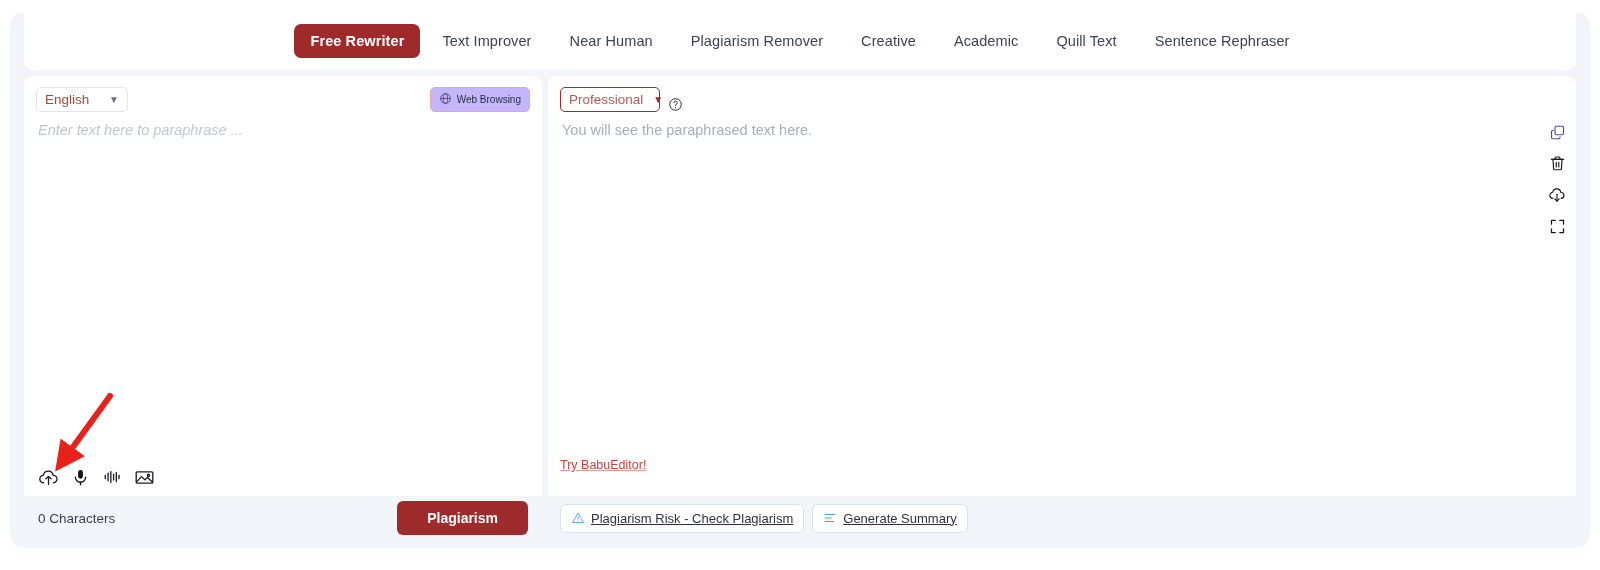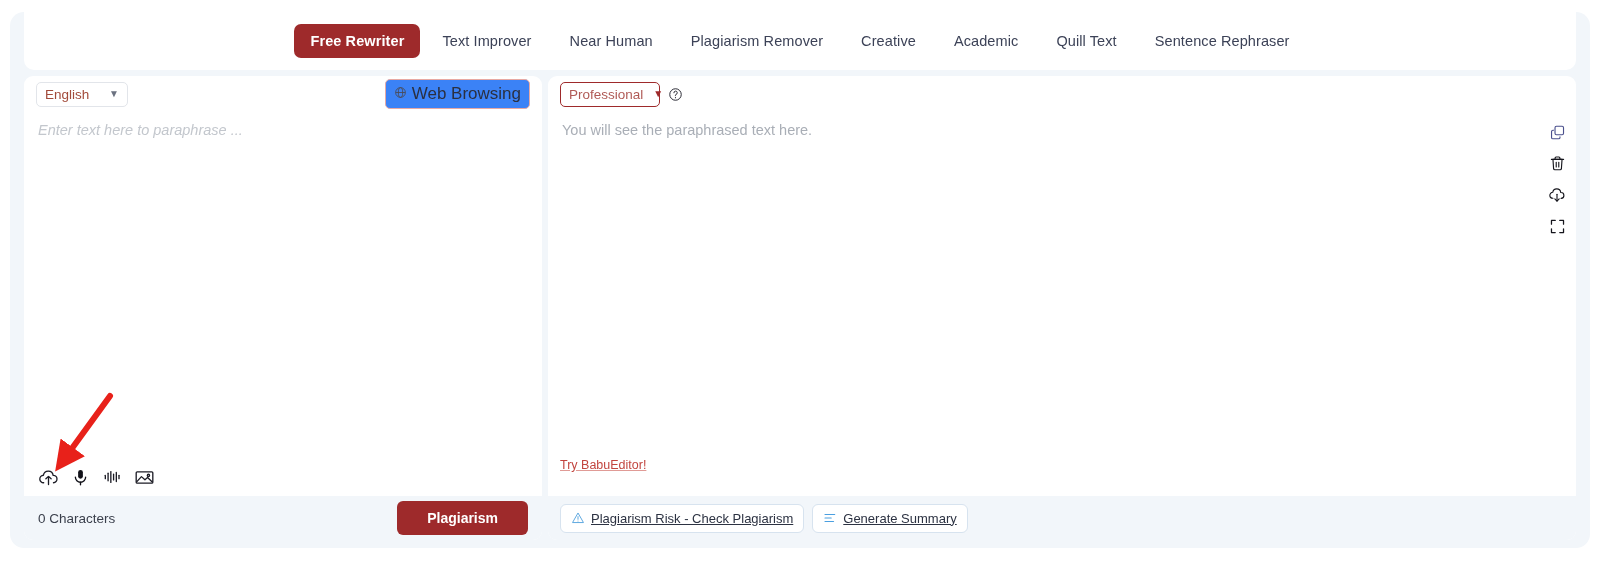--- a/index.html
+++ b/index.html
@@ -71,21 +71,21 @@
     display: flex;
     flex-direction: column;
     position: relative;
   }
   .pane-left  { width: 518px; }
   .pane-right { flex: 1; }
 
   .pane-head {
     height: 36px;
     display: flex;
-    align-items: center;
+    align-items: flex-end;
     padding: 0 12px;
     gap: 8px;
     flex: none;
   }
   .pane-body {
     flex: 1;
     position: relative;
     padding: 10px 14px 0 14px;
     overflow: hidden;
   }
@@ -121,23 +121,23 @@
   }
   .chev { font-size: 10px; line-height: 1; }
   .select-lang .chev { color: #6b7280; }
   .select-tone .chev { color: #9e2a2b; }
 
   .webbrowse {
     margin-left: auto;
     display: inline-flex;
     align-items: center;
     gap: 5px;
-    font-size: 17px;
+    font-size: 10px;
     color: #2b3040;
-    background: #3b82f6;
+    background: #c4b5fd;
     border: 1px solid #e7a9a4;
     border-radius: 5px;
     padding: 4px 8px;
     cursor: pointer;
   }
   .help-ic { color: #2b2b35; display: inline-flex; cursor: pointer; }
 
   
   .rail {
     position: absolute;

